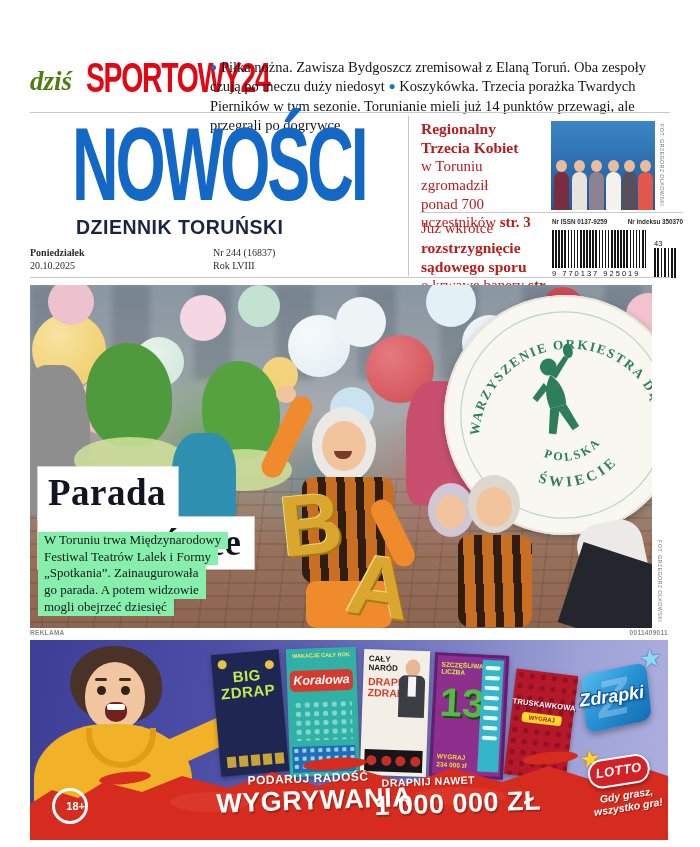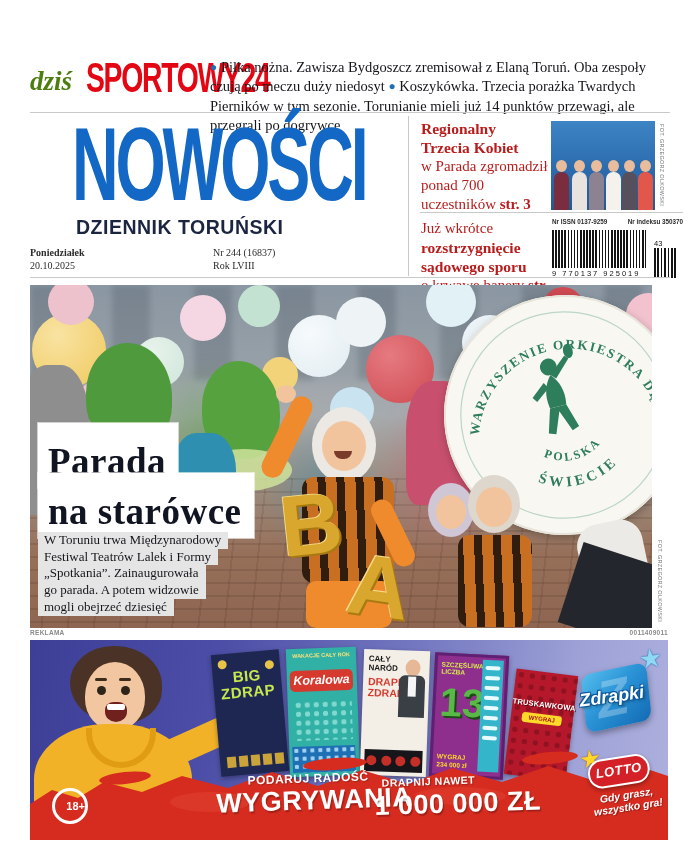--- a/index.html
+++ b/index.html
@@ -71,23 +71,23 @@
   .kidblob{position:absolute;}
   .skirt{position:absolute;background:#cfe39b;opacity:.85;border-radius:50%;}
   .stripes{background:repeating-linear-gradient(88deg,#301d0e 0 8px,#c96f22 8px 19px);border-radius:12px;}
   .gold{position:absolute;font:900 86px/1 "Liberation Sans",sans-serif;color:#d9a62e;
         text-shadow:2px 2px 0 #a87a12,-1px -1px 0 #f5dc8a;}
   .disc{left:414px;top:10px;width:240px;height:240px;border-radius:50%;background:#f8f7f2;
         box-shadow:0 3px 8px rgba(0,0,0,.25), inset 0 0 0 2px #e7e4da;transform:rotate(-14deg);}
   .sleeve{left:556px;top:236px;width:66px;height:132px;background:#eceae6;border-radius:22px;transform:rotate(-12deg);}
   .darkcorner{left:538px;top:272px;width:110px;height:84px;background:#23262c;transform:rotate(18deg);}
   .hstrip{position:absolute;background:#fff;color:#111421;font:700 37px/1 "Liberation Serif",serif;
-          padding:20px 12px 8px 10px;letter-spacing:.5px;box-shadow:0 0 0 1px rgba(255,255,255,.6);}
+          padding:7px 12px 8px 10px;letter-spacing:.5px;box-shadow:0 0 0 1px rgba(255,255,255,.6);margin-top:44px;}
   .lede{position:absolute;left:8px;top:247px;}
-  .lstrip{display:table;background:#e5e5e5;font:400 13px/15.7px "Liberation Serif",serif;color:#15161c;padding:0 7px 1px 6px;}
+  .lstrip{display:table;background:#86efac;font:400 13px/15.7px "Liberation Serif",serif;color:#15161c;padding:0 7px 1px 6px;}
   .lstrip b{font-weight:700;}
 
   
   .adline{left:30px;top:630px;width:638px;display:flex;justify-content:space-between;
           font:700 6.5px/1 "Liberation Sans",sans-serif;color:#8a8a8a;letter-spacing:.3px;}
 
   
   .ad{left:30px;top:640px;width:638px;height:200px;overflow:hidden;
       background:linear-gradient(100deg,#3d3f97 0%,#4b4da6 28%,#7a7ec4 62%,#9da1d6 82%,#aeb1de 100%);}
   .w-hair{left:40px;top:6px;width:92px;height:78px;background:#4a3226;border-radius:48% 52% 45% 55%;}
@@ -175,21 +175,21 @@
     <div>20.10.2025</div>
   </div>
   <div class="abs dateline dl-mid">
     <div>Nr 244 (16837)</div>
     <div>Rok LVIII</div>
   </div>
 
   <div class="abs teaser t1">
     <div class="bold">Regionalny</div>
     <div class="bold">Trzecia Kobiet</div>
-    <div>w Parada zgromadził</div>
+    <div>w Toruniu zgromadził</div>
     <div>ponad 700</div>
     <div><span>uczestników </span><b>str. 3</b></div>
   </div>
   <div class="abs kphoto">
     <div class="woman-fig" style="left:3px;background:#7a2d3e;">
         <div class="woman-head" style="left:2px;top:-12px;position:absolute;"></div>
       </div>
     <div class="woman-fig" style="left:21px;background:#e8e3df;">
         <div class="woman-head" style="left:2px;top:-12px;position:absolute;"></div>
       </div>

